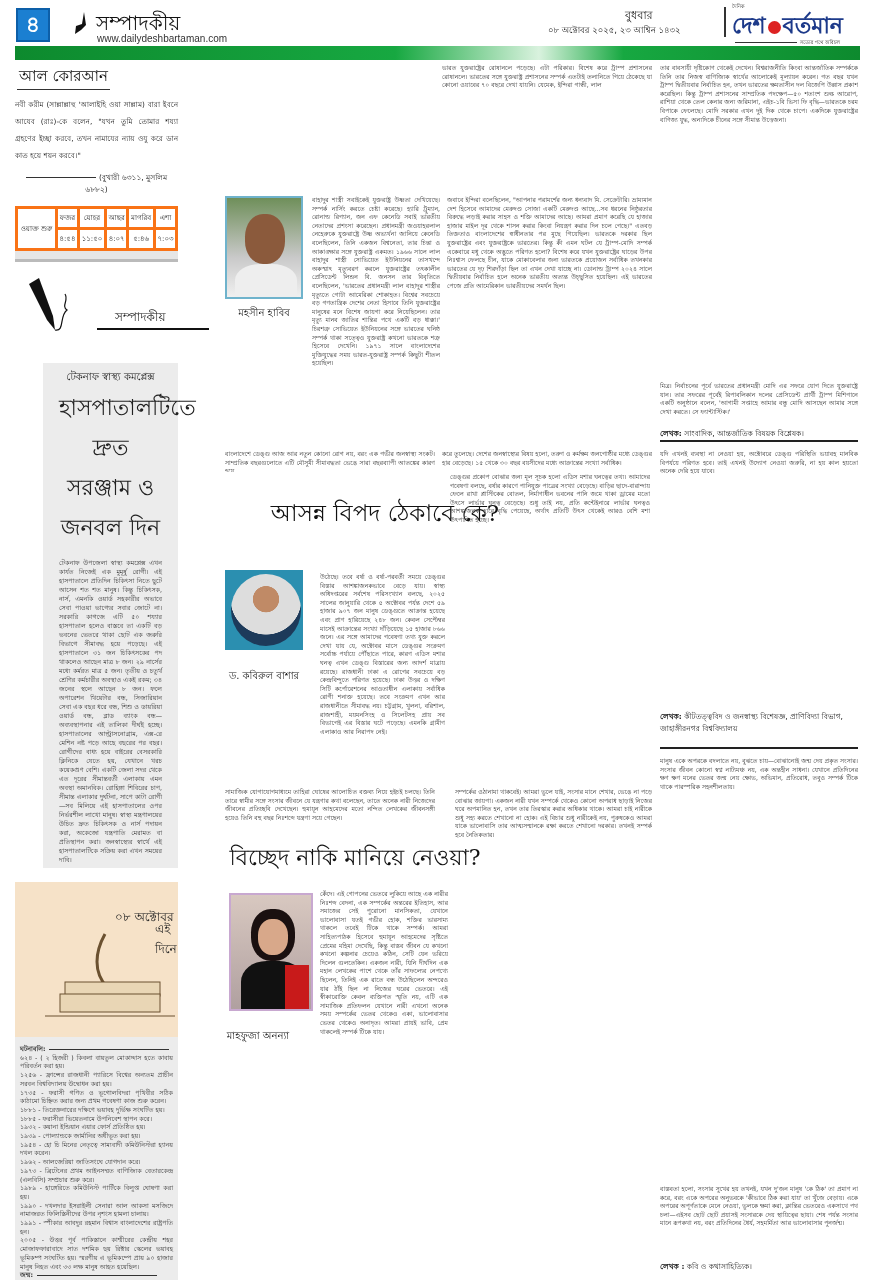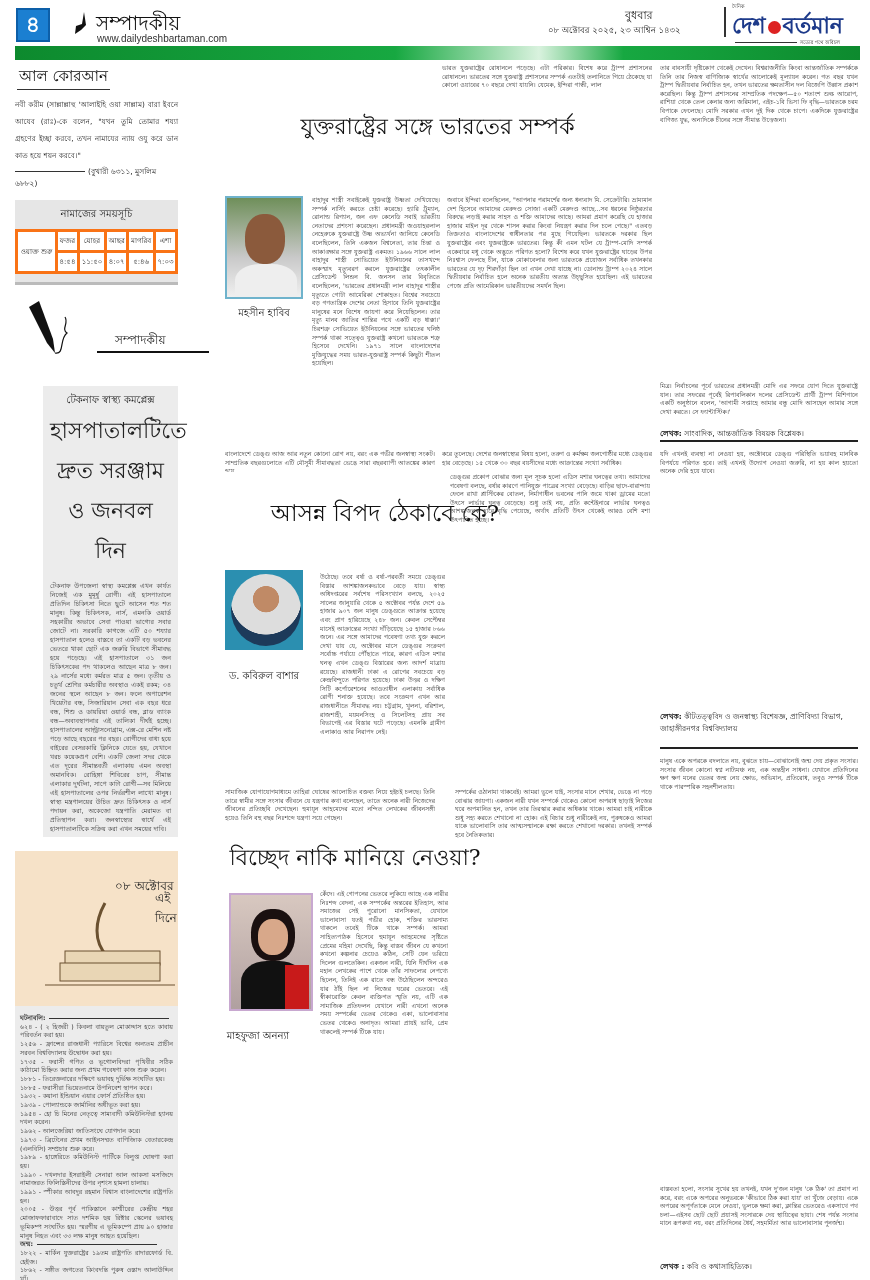--- a/index.html
+++ b/index.html
@@ -19,34 +19,34 @@
   .brand { position: absolute; left: 732px; top: 8px; font-size: 22px; font-weight: bold; color: #1d3a8a; white-space: nowrap; }
   .brand .dot { display: inline-block; width: 13px; height: 13px; border-radius: 50%; background: #d22; vertical-align: middle; margin: 0 2px; }
   .tagline { position: absolute; left: 800px; top: 39px; font-size: 5px; color: #333; }
   .tagline-line { position: absolute; left: 735px; top: 42px; width: 62px; height: 1px; background: #333; }
   .green-band { position: absolute; left: 15px; top: 46px; width: 845px; height: 14px; background: linear-gradient(90deg, #0d8a2e 0%, #17a841 45%, #d9f2de 62%, #17a841 72%, #0d8a2e 100%); }
 
   
   .col-left { position: absolute; left: 15px; top: 64px; width: 163px; }
   .quran-title { font-size: 15px; color: #111; border-bottom: 1px solid #333; display: inline-block; margin-left: 2px; padding: 0 2px; }
   .quran-body { font-size: 7.3px; line-height: 17px; margin-top: 6px; text-align: justify; }
-  .quran-ref { font-size: 7.5px; text-align: left; margin-top: 2px; }
+  .quran-ref { font-size: 7.5px; text-align: center; margin-top: 8px; }
   .quran-ref .dash { display: inline-block; width: 70px; height: 1px; background: #333; vertical-align: middle; margin-right: 3px; }
 
   .prayer { margin-top: 10px; background: #e6e6e6; padding-bottom: 8px; border-bottom: 3px solid #bbb; }
   .prayer-title { text-align: center; font-size: 10px; padding: 6px 0; }
   .prayer table { width: 100%; border-collapse: collapse; background: #fff; font-size: 7px; }
   .prayer td, .prayer th { border: 3px solid #f97316; text-align: center; padding: 3px 0; font-weight: normal; }
 
   .editorial-logo { position: relative; height: 95px; margin-top: 6px; }
   .fountain-pen { position: absolute; left: 10px; top: 8px; width: 50px; height: 60px; }
   .editorial-label { position: absolute; left: 100px; top: 40px; font-size: 12px; }
   .editorial-rule { position: absolute; left: 82px; top: 60px; width: 112px; height: 1.5px; background: #111; }
 
-  .editorial-box { background: #ececec; padding: 6px 7px 4px; margin-left: 28px; }
+  .editorial-box { background: #ececec; padding: 6px 16px 4px; margin-left: 28px; }
   .ed-kicker { text-align: center; font-size: 10px; }
   .ed-head { text-align: center; font-size: 22px; line-height: 40px; margin-top: 2px; }
   .ed-body { font-size: 6.3px; line-height: 9px; text-align: justify; margin-top: 10px; color: #333; }
 
   .this-day { margin-top: 14px; position: relative; height: 155px; background: #f6e2c8; }
   .this-day .books { position: absolute; left: 30px; top: 50px; width: 130px; height: 90px; }
   .this-day .title1 { position: absolute; left: 100px; top: 18px; font-size: 12px; margin-top: 8px; }
   .this-day .title2 { position: absolute; left: 140px; top: 38px; font-size: 12px; }
   .events { background: #ececec; padding: 8px 5px; font-size: 6.3px; line-height: 8.7px; color: #333; }
   .events .lab { font-weight: bold; }
@@ -82,21 +82,20 @@
   <div class="tagline">সত্যের পথে অবিচল</div>
   <div class="green-band"></div>
 </div>
 
 <div class="col-left">
   <div class="quran-title">আল কোরআন</div>
   <div class="quran-body">নবী করীম (সাল্লাল্লাহু 'আলাইহি ওয়া সাল্লাম) বারা ইবনে আযেব (রাঃ)-কে বলেন, "যখন তুমি তোমার শয্যা গ্রহণের ইচ্ছা করবে, তখন নামাযের ন্যায় ওযু করে ডান কাত হয়ে শয়ন করবে।"</div>
   <div class="quran-ref"><span class="dash"></span><span>(বুখারী ৬৩১১, মুসলিম ৬৮৮২)</span></div>
 
   <div class="prayer">
-    <div class="prayer-title">নামাজের সময়সূচি</div>
     <table>
       <tbody>
           <tr>
         <td rowspan="2">ওয়াক্ত শুরু</td>
         <td>ফজর</td>
         <td>যোহর</td>
         <td>আছর</td>
         <td>মাগরিব</td>
         <td>এশা</td>
       </tr>
@@ -175,21 +174,20 @@
         <p>১৯৯২ - জার্মান রাষ্ট্রনায়ক উইলি ব্রান্ট।</p>
         <p>১৯৯৮ - বাংলাদেশের জনপ্রিয় চলচ্চিত্র অভিনেতা জসিম।</p>
         <p>২০১১ - মার্কিন প্রোগ্রামার ও কম্পিউটার বিজ্ঞানী, সি প্রোগ্রামিং ভাষার জনক ডেনিস রিচি।</p>
         <p>২০১৪ - ঢাকা মেডিক্যাল আবদুল মতিন বঙ্গবন্ধু মেডিক্যাল বিশ্ববিদ্যালয় হাসপাতালে।</p>
       </div>
   </div>
 </div>
 
 <div class="art" style="left:442px; top:64px; width:210px; height:40px; overflow:hidden;">ভারত যুক্তরাষ্ট্রের রোষানলে পড়েছে। এটা পরিকার। বিশেষ করে ট্রাম্প প্রশাসনের রোষানলে। ভারতের সঙ্গে যুক্তরাষ্ট্র প্রশাসনের সম্পর্ক এতটাই তলানিতে গিয়ে ঠেকেছে যা কোনো ওয়াবের ৭০ বছরে দেখা যায়নি। যেমেক, ইন্দিরা গান্ধী, লাল</div>
 <div class="headline" style="left:220px; top:112px; width:435px; font-size:22px; line-height:30px;">
-  <div>যুক্তরাষ্ট্রের সঙ্গে ভারতের সম্পর্ক</div>
 </div>
 <div class="photo" style="left:225px; top:196px; width:78px; height:103px; background:linear-gradient(180deg,#6f8f5a 0%,#c9c9c9 60%,#f0f0f0 100%);">
   <div style="position:absolute; left:18px; top:16px; width:40px; height:50px; border-radius:45%; background:#8b5a3c;"></div>
   <div style="position:absolute; left:8px; top:66px; width:62px; height:40px; border-radius:40% 40% 0 0; background:#eee;"></div>
 </div>
 <div class="author" style="left:225px; top:305px; width:78px;">মহসীন হাবিব</div>
 <div class="art" style="left:312px; top:196px; width:128px; height:255px; overflow:hidden;">বাহাদুর শাস্ত্রী সবাইকেই যুক্তরাষ্ট্র উষ্ণতা দেখিয়েছে। সম্পর্ক নার্সিং করতে চেষ্টা করেছে। হ্যারি ট্রুম্যান, রোনাল্ড রিগ্যান, জন এফ কেনেডি সবাই ভারতীয় নেতাদের প্রশংসা করেছেন। প্রধানমন্ত্রী জওয়াহরলাল নেহেরুকে যুক্তরাষ্ট্রে উষ্ণ অভ্যর্থনা জানিয়ে কেনেডি বলেছিলেন, তিনি একজন বিশ্বনেতা, তার চিন্তা ও আকাঙ্ক্ষার সঙ্গে যুক্তরাষ্ট্র একমত। ১৯৬৬ সালে লাল বাহাদুর শাস্ত্রী সোভিয়েত ইউনিয়নের তাসখন্দে অকস্মাৎ মৃত্যুবরণ করলে যুক্তরাষ্ট্রের তৎকালীন প্রেসিডেন্ট লিন্ডন বি. জনসন তার বিবৃতিতে বলেছিলেন, 'ভারতের প্রধানমন্ত্রী লাল বাহাদুর শাস্ত্রীর মৃত্যুতে গোটা আমেরিকা শোকাহত। বিশ্বের সবচেয়ে বড় গণতান্ত্রিক দেশের নেতা হিসাবে তিনি যুক্তরাষ্ট্রের মানুষের মনে বিশেষ জায়গা করে নিয়েছিলেন। তার মৃত্যু মানব জাতির শান্তির পথে একটি বড় ধাক্কা।' চিরশত্রু সোভিয়েত ইউনিয়নের সঙ্গে ভারতের ঘনিষ্ঠ সম্পর্ক থাকা সত্ত্বেও যুক্তরাষ্ট্র কখনো ভারতকে শত্রু হিসেবে দেখেনি। ১৯৭১ সালে বাংলাদেশের মুক্তিযুদ্ধের সময় ভারত-যুক্তরাষ্ট্র সম্পর্ক কিছুটা শীতল হয়েছিল।</div>
 
 <div class="art" style="left:447px; top:196px; width:205px; height:255px; overflow:hidden;">জবাবে ইন্দিরা বলেছিলেন, "আপনার পরামর্শের জন্য ধন্যবাদ মি. সেক্রেটারি। ভ্রাম্যমান দেশ হিসেবে আমাদের মেরুদণ্ড সোজা একটি মেরুদণ্ড আছে...সব ধরনের নিষ্ঠুরতার বিরুদ্ধে লড়াই করার সাহস ও শক্তি আমাদের আছে। আমরা প্রমাণ করেছি যে হাজার হাজার মাইল দূর থেকে শাসন করার কিংবা নিয়ন্ত্রণ করার দিন চলে গেছে।" এতবড় তিক্ততাও বাংলাদেশের স্বাধীনতার পর মুছে গিয়েছিল। ভারতকে দরকার ছিল যুক্তরাষ্ট্রের এবং যুক্তরাষ্ট্রকে ভারতের। কিন্তু কী এমন ঘটল যে ট্রাম্প-মোদি সম্পর্ক একেবারে মধু থেকে অদ্ভুতে পরিণত হলো? বিশেষ করে যখন যুক্তরাষ্ট্রের ঘাড়ের উপর নিঃশ্বাস ফেলছে চীন, যাকে মোকাবেলার জন্য ভারতকে প্রয়োজন সর্বাধিক তখনকার ভারতের যে দৃঢ় শিরদাঁড়া ছিল তা এখন দেখা যাচ্ছে না। ডোনাল্ড ট্রাম্প ২০২৪ সালে দ্বিতীয়বার নির্বাচিত হলে অনেক ভারতীয় অত্যন্ত উচ্ছ্বসিত হয়েছিল। এই ভারতের পেজে প্রতি আমেরিকান ভারতীয়দের সমর্থন ছিল।</div>
 <div class="art" style="left:660px; top:64px; width:198px; height:330px; overflow:hidden;">তার বাবসায়ী দৃষ্টিকোণ থেকেই দেখেন। বিশ্বরাজনীতি কিংবা আন্তর্জাতিক সম্পর্ককে তিনি তার নিজস্ব বাণিজ্যিক স্বার্থের আলোকেই মূল্যায়ন করেন। গত বছর যখন ট্রাম্প দ্বিতীয়বার নির্বাচিত হন, তখন ভারতের ক্ষমতাসীন দল বিজেপি উল্লাস প্রকাশ করেছিল। কিন্তু ট্রাম্প প্রশাসনের সাম্প্রতিক পদক্ষেপ—৫০ শতাংশ শুল্ক আরোপ, রাশিয়া থেকে তেল কেনার জন্য জরিমানা, এইচ-১বি ভিসা ফি বৃদ্ধি—ভারতকে চরম বিপাকে ফেলেছে। মোদি সরকার এখন দুই দিক থেকে চাপে। একদিকে যুক্তরাষ্ট্রের বাণিজ্য যুদ্ধ, অন্যদিকে চীনের সঙ্গে সীমান্ত উত্তেজনা।</div>

